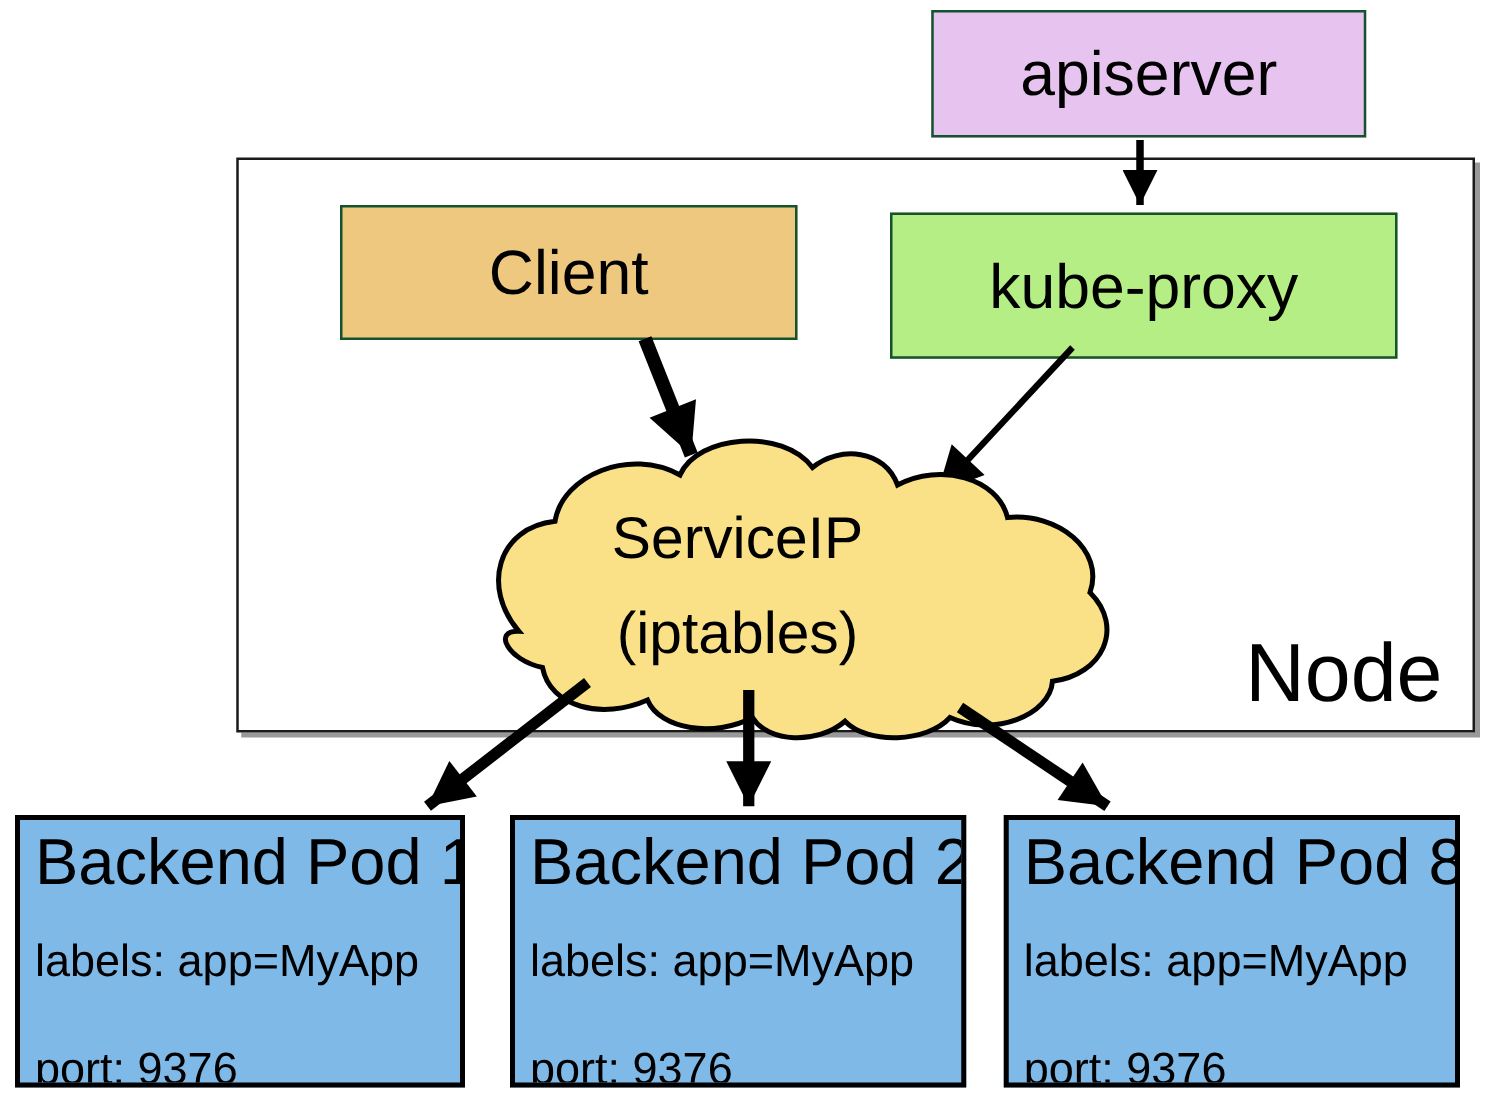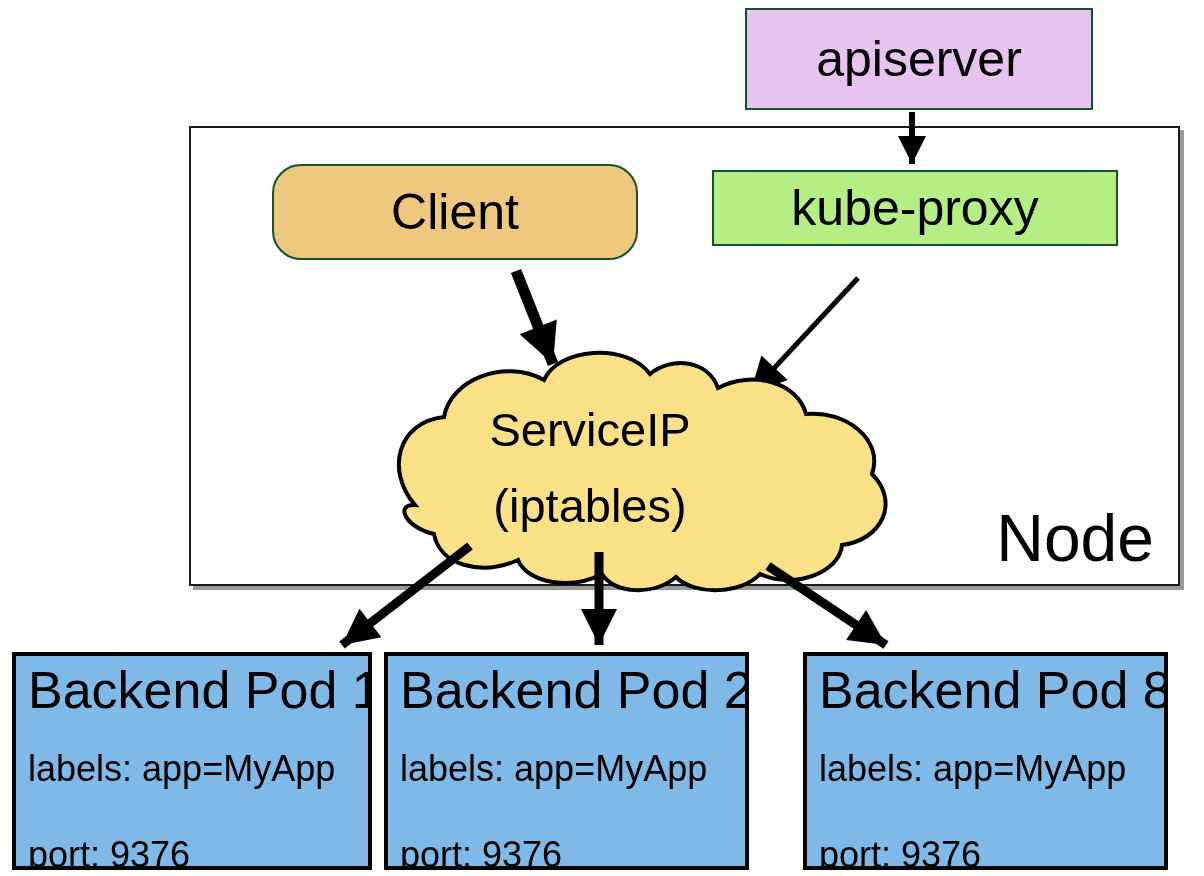--- a/index.html
+++ b/index.html
@@ -36,22 +36,22 @@
   
   .box {
     border: 2px solid #14532d;
     display: flex;
     align-items: center;
     justify-content: center;
     font-size: 50px;
     white-space: nowrap;
   }
   .box-apiserver  { left: 745px; top: 8px;   width: 348px; height: 102px; }
-  .box-client     { left: 272px; top: 164px; width: 366px; height: 96px; border-radius: 29px; }
-  .box-kube-proxy { left: 712px; top: 170px; width: 406px; height: 76px; }
+  .box-client     { left: 272px; top: 164px; width: 366px; height: 108px; }
+  .box-kube-proxy { left: 712px; top: 170px; width: 406px; height: 117px; }
 
   
   .overlay {
     left: 0; top: 0; width: 1204px; height: 876px;
     pointer-events: none;
   }
 
   
   .cloud-label {
     left: 415px; top: 392px; width: 350px;
@@ -62,21 +62,21 @@
   }
 
   
   .pod {
     top: 652px; height: 218px;
     border: 4px solid #000000;
     padding: 2px 12px 0 12px;
     overflow: hidden;
   }
   .pod-1 { left: 12px;  width: 360px; }
-  .pod-2 { left: 384px; width: 365px; }
+  .pod-2 { left: 408px; width: 365px; }
   .pod-3 { left: 803px; width: 365px; }
   .pod-title  { font-size: 52px; line-height: 64px; white-space: nowrap; }
   .pod-detail { font-size: 36px; line-height: 49px; white-space: nowrap; margin-top: 37px; }
   .pod-detail.first { margin-top: 22px; }
 </style>
 </head>
 <body>
 
 <div class="canvas">
 

